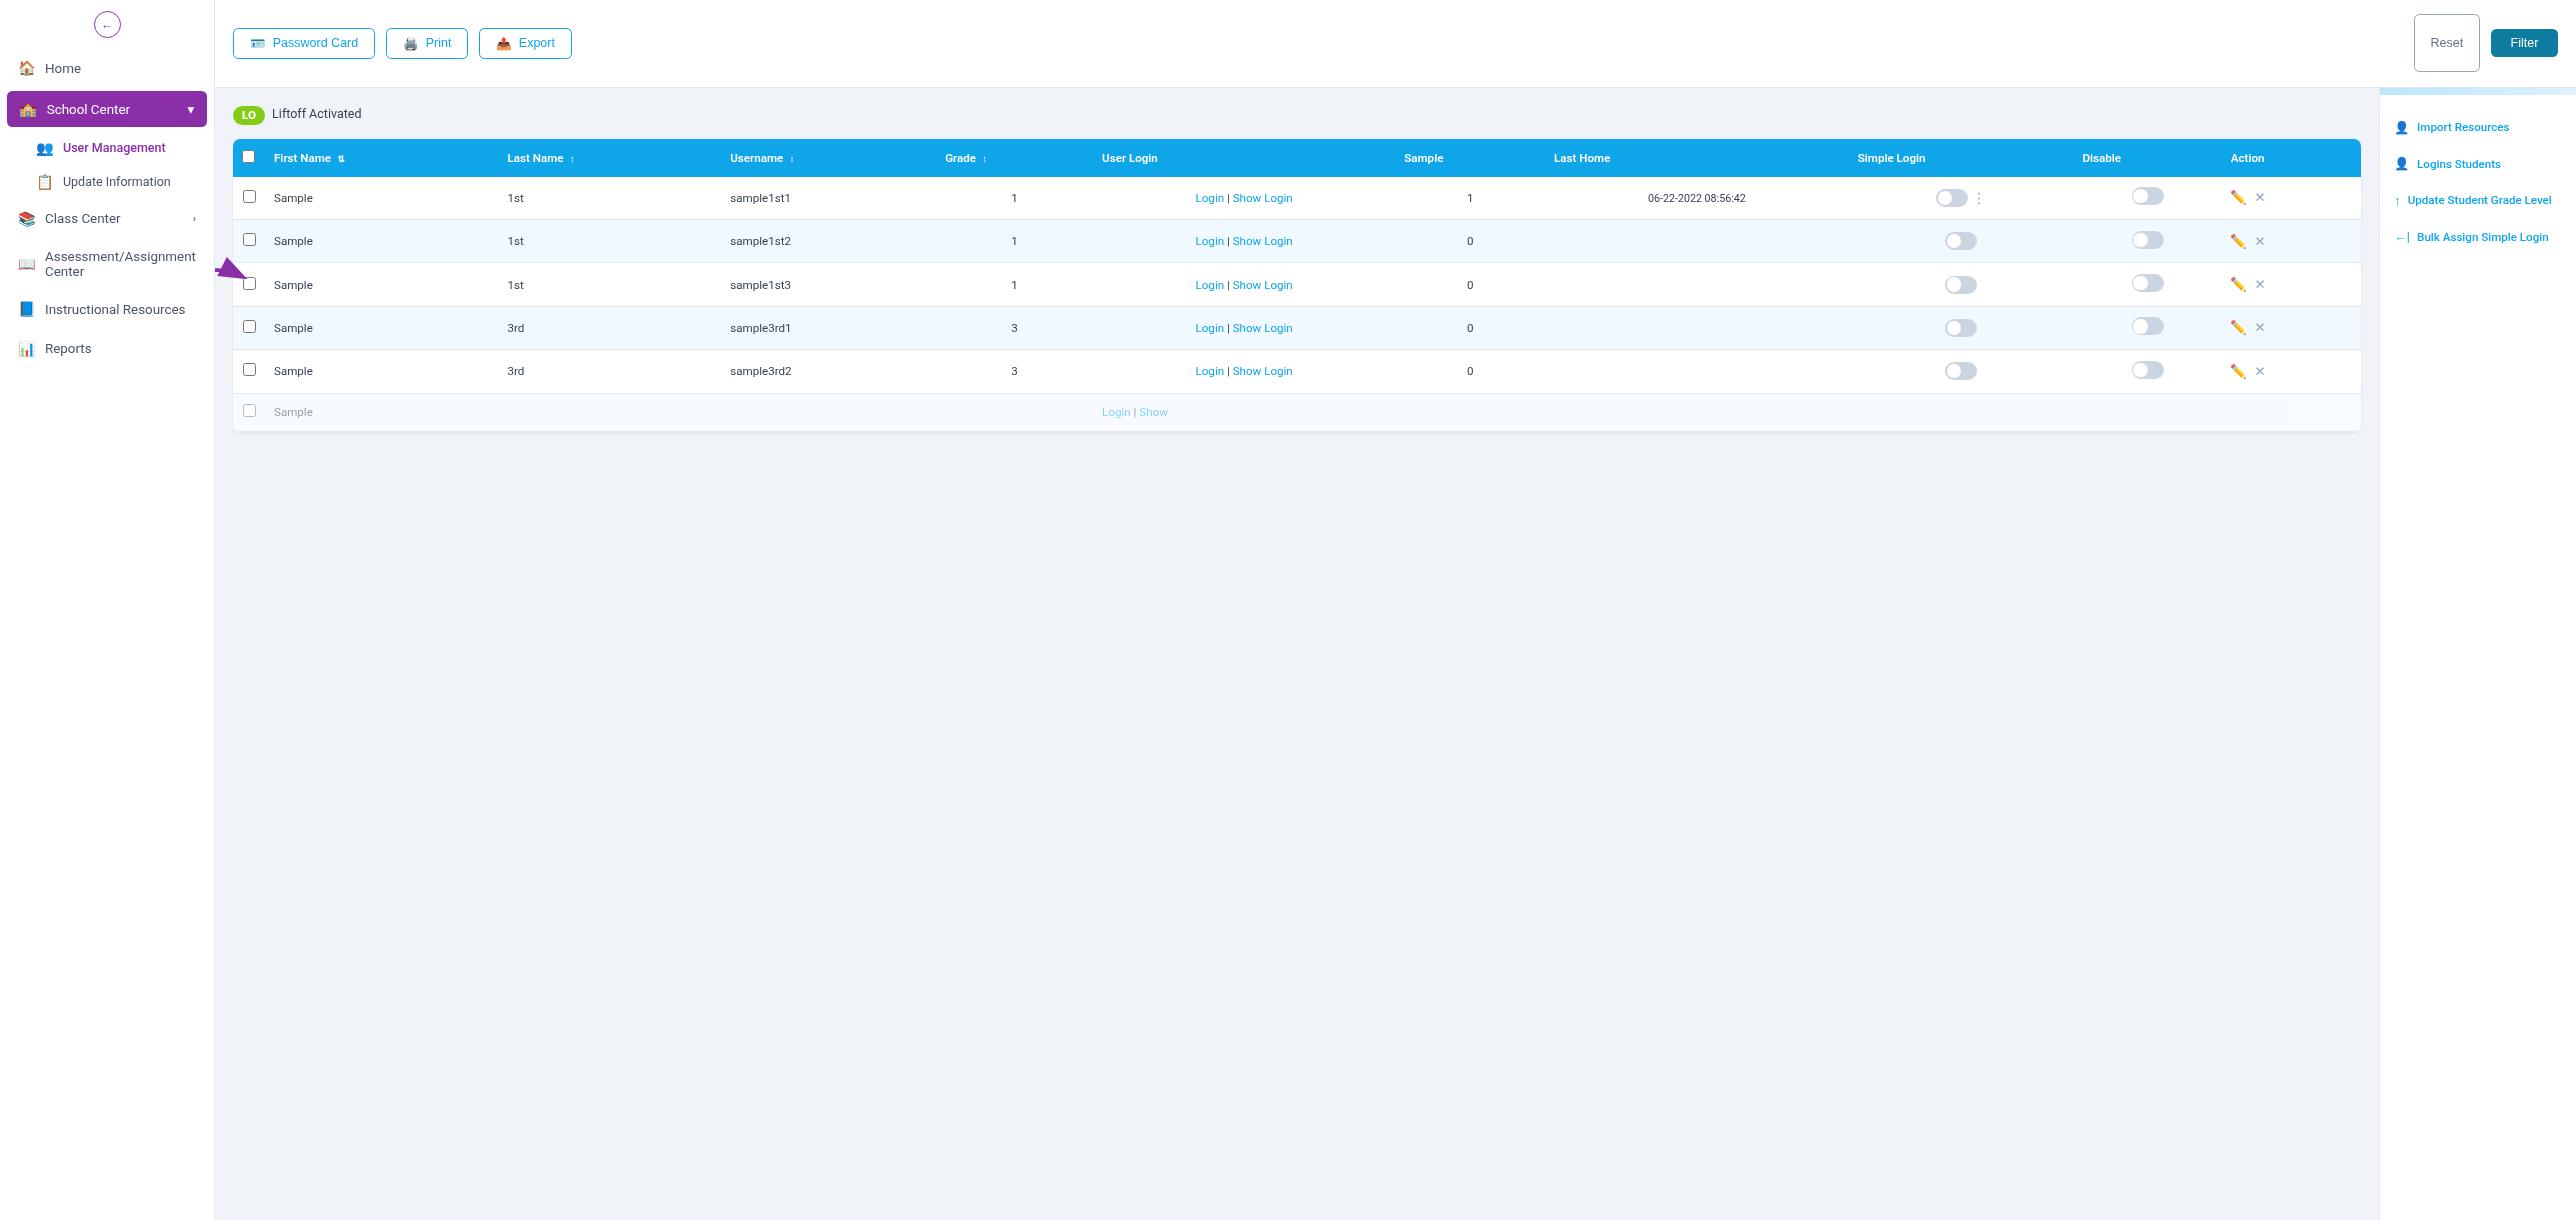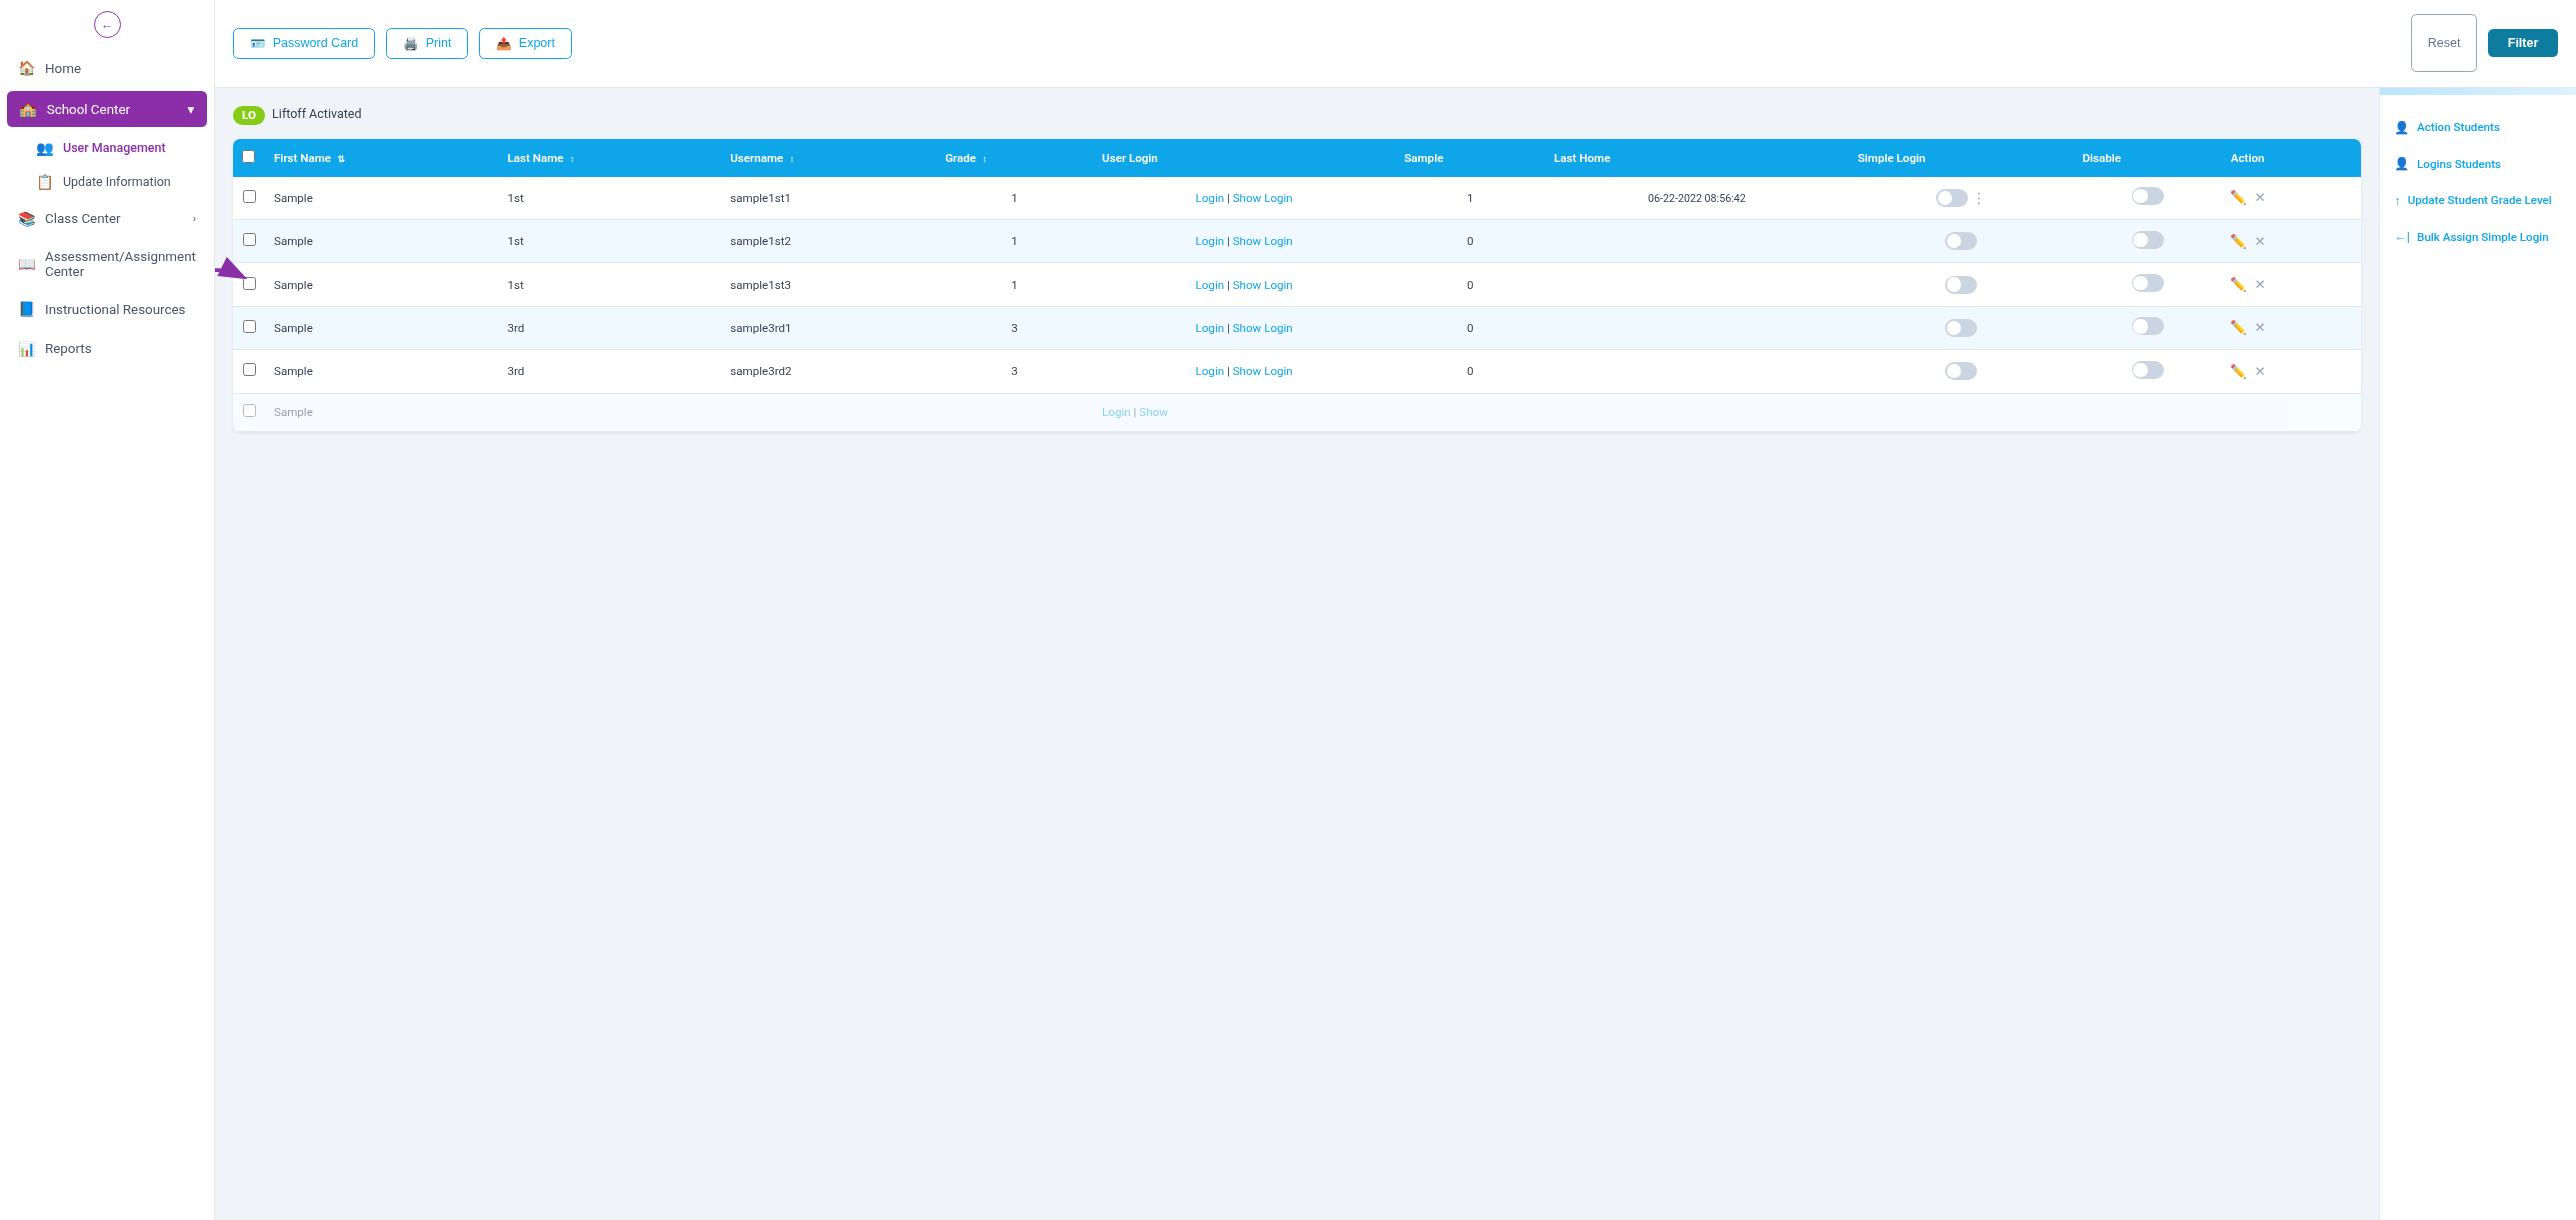--- a/index.html
+++ b/index.html
@@ -15,21 +15,21 @@
     .sidebar-sub-item.active-sub { color: #8b2fa8; font-weight: 500; }
     .icon-placeholder { width: 18px; height: 18px; display: inline-flex; align-items: center; justify-content: center; font-size: 14.3px; flex-shrink: 0; }
     .back-btn { display: flex; align-items: center; justify-content: center; padding: 10.7px 18px; }
     .back-circle { width: 27px; height: 27px; border-radius: 50%; border: 1.8px solid #8b2fa8; display: flex; align-items: center; justify-content: center; color: #8b2fa8; cursor: pointer; }
 
     
     .main { flex: 1; display: flex; flex-direction: column; overflow: hidden; }
     .toolbar { background: #fff; padding: 14.3px 18px; display: flex; align-items: center; gap: 10.7px; border-bottom: 0.9px solid #e2e8f0; flex-wrap: wrap; }
     .btn-outline { border: 1.3px solid #0ea5e9; color: #0ea5e9; background: #fff; padding: 7.2px 16px; border-radius: 5.4px; cursor: pointer; display: flex; align-items: center; gap: 7.2px; font-size: 12.5px; font-weight: 500; }
     .btn-reset { border: 1.3px solid #94a3b8; color: #64748b; background: #fff; padding: 21px 16px; border-radius: 5.4px; cursor: pointer; font-size: 12.5px; margin-left: auto; }
-    .btn-filter { background: #0d7c9e; color: #fff; border: none; padding: 7.2px 19.7px; border-radius: 5.4px; cursor: pointer; font-size: 12.5px; font-weight: 700; }
+    .btn-filter { background: #0d7c9e; color: #fff; border: none; padding: 7.2px 19.7px; border-radius: 5.4px; cursor: pointer; font-size: 12.5px; font-weight: 400; }
     .content-area { flex: 1; display: flex; overflow: hidden; }
     .table-section { flex: 1; padding: 18px; overflow-y: auto; }
 
     
     .data-table { width: 100%; border-collapse: collapse; background: #fff; border-radius: 7.2px; overflow: hidden; box-shadow: 0 0.9px 3.6px rgba(0,0,0,0.08); }
     .data-table thead tr { background: #0ea5e9; color: #fff; margin-top: 16px; }
     .data-table th { padding: 10.7px 9px; text-align: left; font-size: 11.6px; font-weight: 600; white-space: nowrap; }
     .data-table tbody tr { border-bottom: 0.9px solid #e2e8f0; }
     .data-table tbody tr:nth-child(even) { background: #f0f9ff; }
     .data-table tbody tr:nth-child(odd) { background: #fff; }
@@ -353,21 +353,21 @@
             </tbody>
         </table>
       </div>
     </div>
 
     <div class="right-panel">
       <div style="background:linear-gradient(135deg,#bae6fd,#e0f2fe);height:7.2px;margin:-18px -14.3px 7.2px;"></div>
 
       <div class="right-action">
         <span class="right-action-icon">👤</span>
-        <span>Action Students</span>
+        <span>Import Resources</span>
       </div>
       <div class="right-action">
         <span class="right-action-icon">👤</span>
         <span>Logins Students</span>
       </div>
       <div class="right-action">
         <span class="right-action-icon">↑</span>
         <span>Update Student Grade Level</span>
       </div>
       <div class="right-action">

